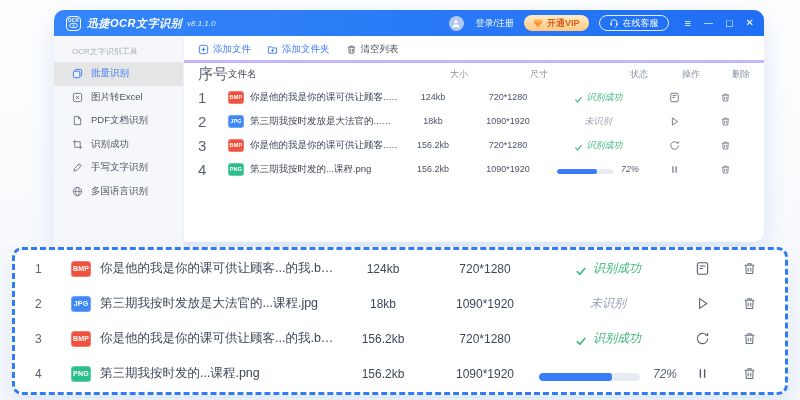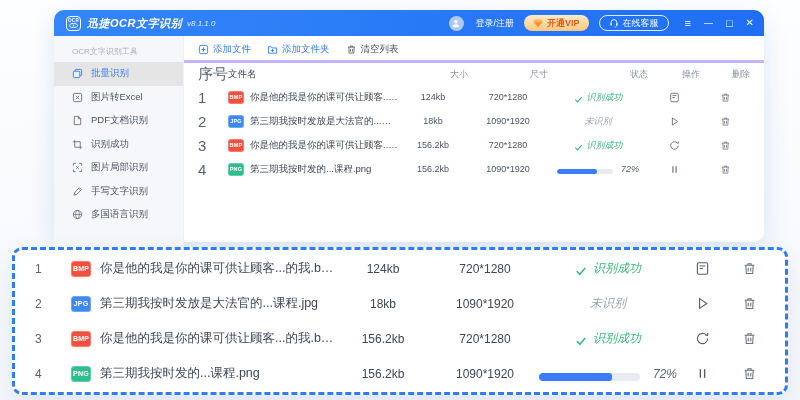--- a/index.html
+++ b/index.html
@@ -179,27 +179,20 @@
       </div>
       <div class="side-item">
         <svg viewBox="0 0 12 12">
             <path d="M3 1v8h8" fill="none" stroke="currentColor"></path>
             <path d="M1 3h8v8" fill="none" stroke="currentColor"></path>
           </svg>
         <span>识别成功</span>
       </div>
       <div class="side-item">
         <svg viewBox="0 0 12 12">
-            <path d="M1.5 4V1.5H4M8 1.5h2.5V4M10.5 8v2.5H8M4 10.5H1.5V8" fill="none" stroke="currentColor"></path>
-            <path d="M4.5 7.5 7.5 4.5M7.5 7.5 4.5 4.5" stroke="currentColor" stroke-width=".8"></path>
-          </svg>
-        <span>图片局部识别</span>
-      </div>
-      <div class="side-item">
-        <svg viewBox="0 0 12 12">
             <path d="M2 10l1-3 5-5.2 2.2 2.2-5 5.2-3.2.8z" fill="none" stroke="currentColor"></path>
             <path d="M7 2.8l2.2 2.2" stroke="currentColor" stroke-width=".7"></path>
           </svg>
         <span>手写文字识别</span>
       </div>
       <div class="side-item">
         <svg viewBox="0 0 12 12">
             <circle cx="6" cy="6" r="4.5" fill="none" stroke="currentColor"></circle>
             <ellipse cx="6" cy="6" rx="2" ry="4.5" fill="none" stroke="currentColor" stroke-width=".8"></ellipse>
             <path d="M1.5 6h9" stroke="currentColor" stroke-width=".8"></path>

